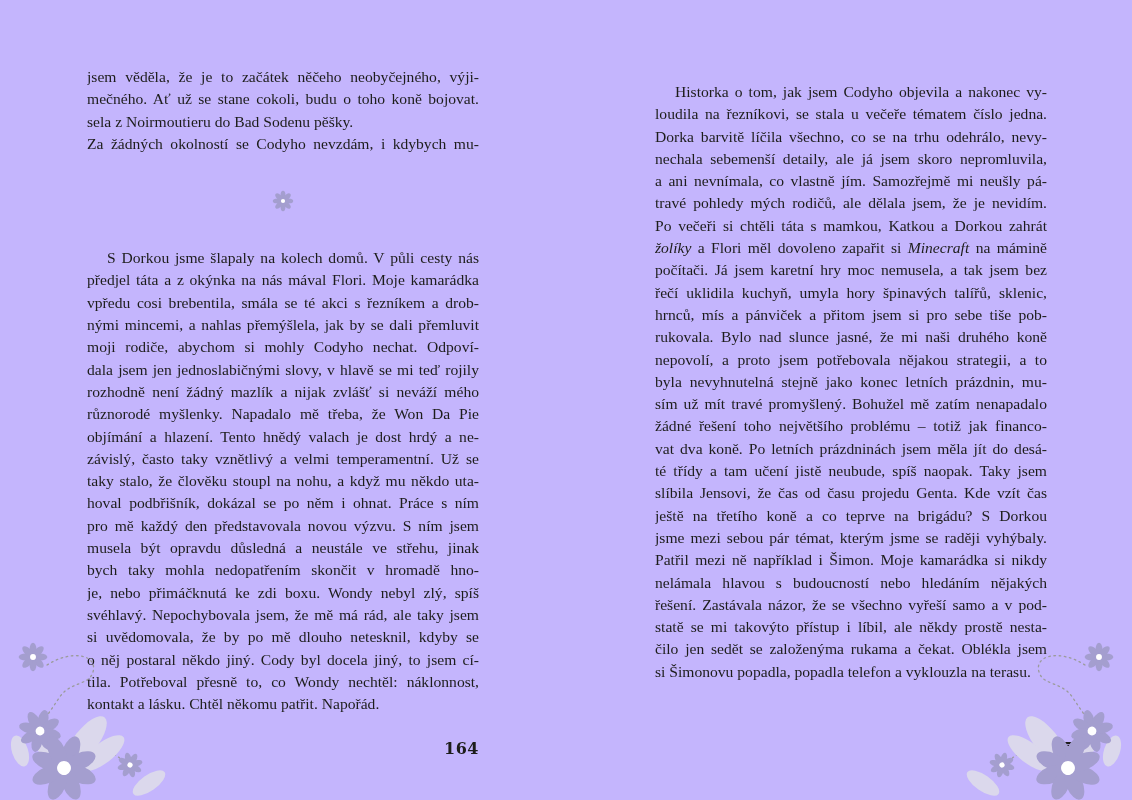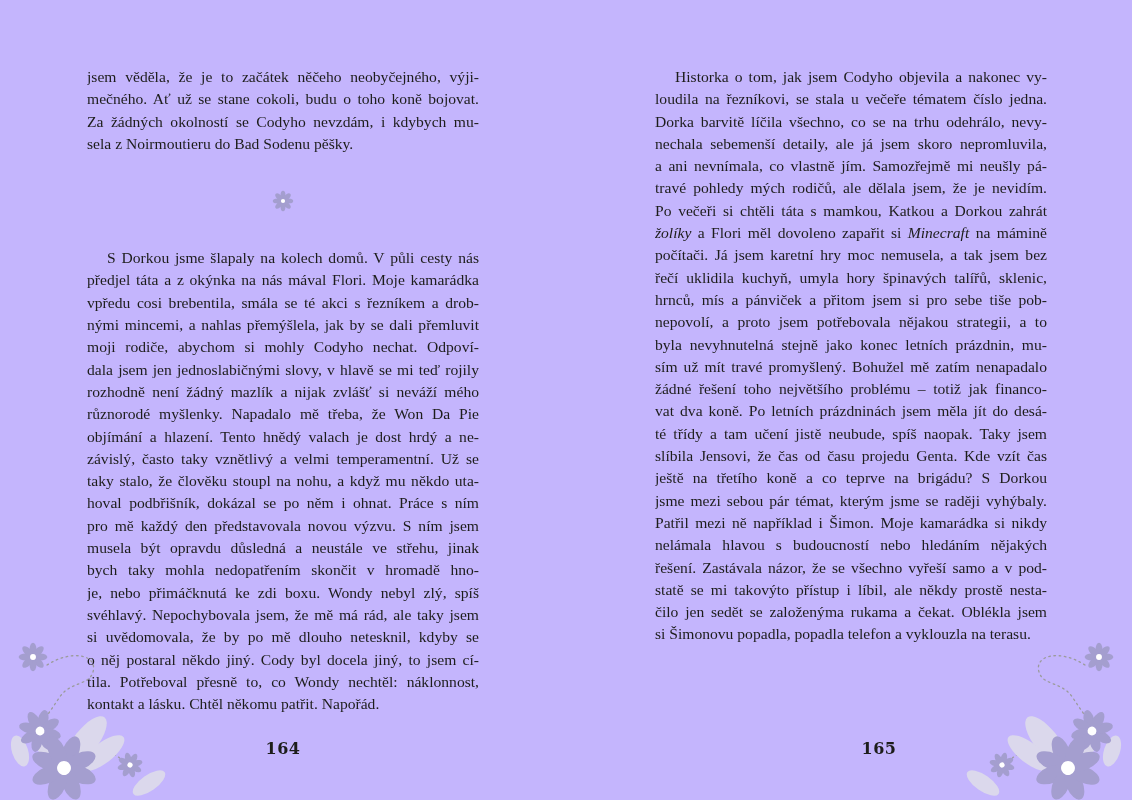--- a/index.html
+++ b/index.html
@@ -4,32 +4,32 @@
 <style>
   html, body { margin: 0; padding: 0; background: #ffffff; }
   body { width: 1132px; height: 800px; overflow: hidden; }
   .spread {
     position: relative; width: 1132px; height: 800px; background: #c4b5fd;
     font-family: "Liberation Serif", serif;
     color: var(--text-color, #1d1d1b);
   }
   .text-block { position: absolute; top: 66px; width: 392px; }
   .text-block.left  { left: 87px; }
-  .text-block.right { left: 655px; }
+  .text-block.right { left: 655px; margin-top: 15px; }
   .para { font-size: 15.6px; }
   .line {
     line-height: 22.3px; height: 22.3px; overflow: hidden;
     text-align: justify; text-align-last: justify;
     white-space: nowrap;
   }
   .line.last { text-align-last: left; }
   .line.indent { padding-left: 20px; }
   .divider { height: 92px; display: flex; align-items: center; justify-content: center; }
   .page-number {
-    position: absolute; top: 739px; width: 392px; text-align: center;
+    position: absolute; top: 739px; width: 392px; text-align: right;
     font-family: "DejaVu Serif", serif; font-weight: 700; font-size: 16px;
     letter-spacing: 0.5px;
   }
   .page-number.left  { left: 87px; }
   .page-number.right { left: 683px; }
   .corner { position: absolute; bottom: 0; width: 180px; height: 177px; }
   .corner-left  { left: 0; }
   .corner-right { right: 0; }
   .corner svg { display: block; width: 180px; height: 177px; }
   .corner-right svg { transform: scaleX(-1); }
@@ -72,22 +72,22 @@
         <use href="#f8" transform="translate(64,145) scale(1.65) rotate(22)"></use>
         <use href="#f8" transform="translate(130,142) scale(0.62) rotate(30)"></use>
       </g>
     </defs>
   </svg>
 
   <div class="text-block left">
     <div class="para">
         <div class="line">jsem věděla, že je to začátek něčeho neobyčejného, výji-</div>
         <div class="line">mečného. Ať už se stane cokoli, budu o toho koně bojovat.</div>
+        <div class="line last">sela z Noirmoutieru do Bad Sodenu pěšky.</div>
         <div class="line">Za žádných okolností se Codyho nevzdám, i kdybych mu-</div>
-        <div class="line last">sela z Noirmoutieru do Bad Sodenu pěšky.</div>
       </div>
     <div class="divider">
       <svg viewBox="0 0 22 22">
         <use href="#f8" transform="translate(11,11) scale(0.5)"></use>
       </svg>
     </div>
     <div class="para">
         <div class="line indent">S Dorkou jsme šlapaly na kolech domů. V půli cesty nás</div>
         <div class="line">předjel táta a z okýnka na nás mával Flori. Moje kamarádka</div>
         <div class="line">vpředu cosi brebentila, smála se té akci s řezníkem a drob-</div>
@@ -119,20 +119,21 @@
         <div class="line">loudila na řezníkovi, se stala u večeře tématem číslo jedna.</div>
         <div class="line">Dorka barvitě líčila všechno, co se na trhu odehrálo, nevy-</div>
         <div class="line">nechala sebemenší detaily, ale já jsem skoro nepromluvila,</div>
         <div class="line">a ani nevnímala, co vlastně jím. Samozřejmě mi neušly pá-</div>
         <div class="line">travé pohledy mých rodičů, ale dělala jsem, že je nevidím.</div>
         <div class="line">Po večeři si chtěli táta s mamkou, Katkou a Dorkou zahrát</div>
         <div class="line"><i>žolíky</i> a Flori měl dovoleno zapařit si <i>Minecraft</i> na mámině</div>
         <div class="line">počítači. Já jsem karetní hry moc nemusela, a tak jsem bez</div>
         <div class="line">řečí uklidila kuchyň, umyla hory špinavých talířů, sklenic,</div>
         <div class="line">hrnců, mís a pánviček a přitom jsem si pro sebe tiše pob-</div>
+        <div class="line">rukovala. Bylo nad slunce jasné, že mi naši druhého koně</div>
         <div class="line">nepovolí, a proto jsem potřebovala nějakou strategii, a to</div>
         <div class="line">byla nevyhnutelná stejně jako konec letních prázdnin, mu-</div>
         <div class="line">sím už mít travé promyšlený. Bohužel mě zatím nenapadalo</div>
         <div class="line">žádné řešení toho největšího problému – totiž jak financo-</div>
         <div class="line">vat dva koně. Po letních prázdninách jsem měla jít do desá-</div>
         <div class="line">té třídy a tam učení jistě neubude, spíš naopak. Taky jsem</div>
         <div class="line">slíbila Jensovi, že čas od času projedu Genta. Kde vzít čas</div>
         <div class="line">ještě na třetího koně a co teprve na brigádu? S Dorkou</div>
         <div class="line">jsme mezi sebou pár témat, kterým jsme se raději vyhýbaly.</div>
         <div class="line">Patřil mezi ně například i Šimon. Moje kamarádka si nikdy</div>

